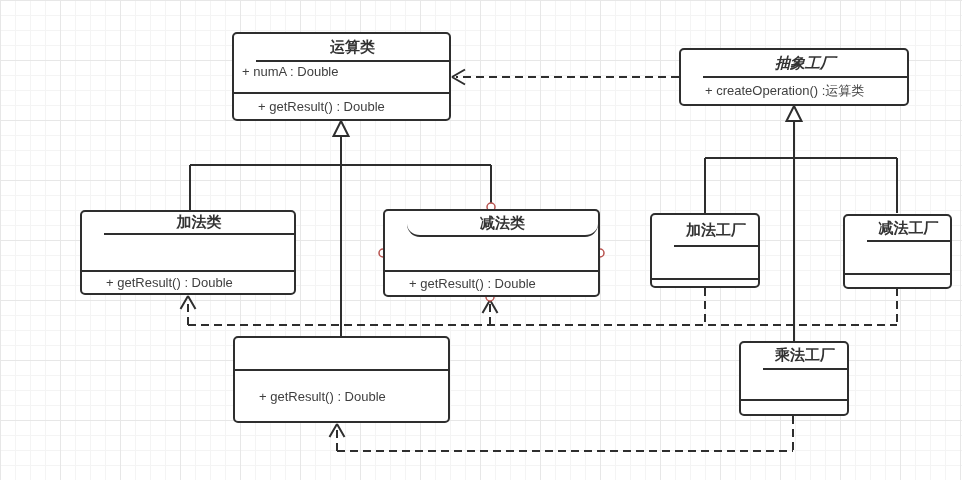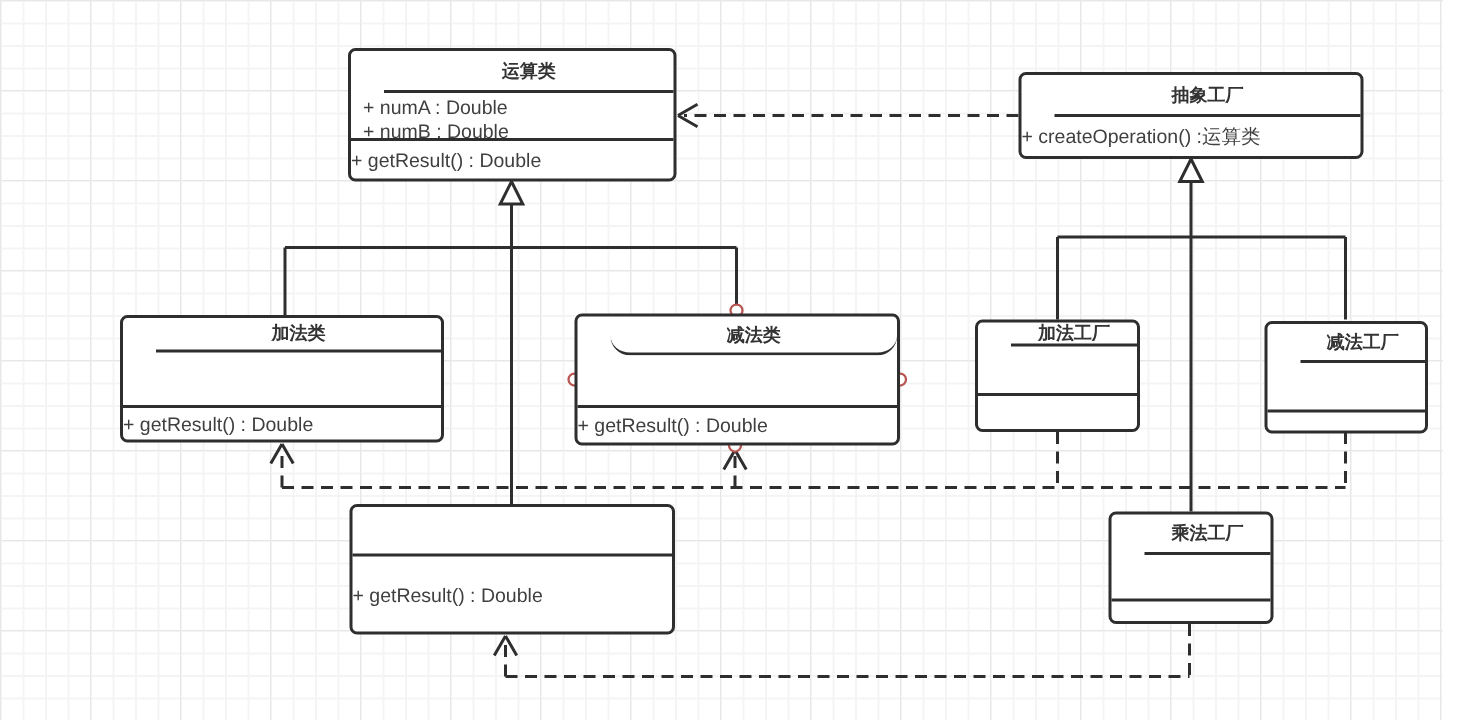--- a/index.html
+++ b/index.html
@@ -21,24 +21,24 @@
   .right-margin{position:absolute;right:0;top:0;width:10px;height:480px;background:#ffffff;}
   svg.wires{position:absolute;left:0;top:0;width:972px;height:480px;pointer-events:none;}
   .uml-box{
     position:absolute;background:#ffffff;border:2px solid #2e2e2e;border-radius:5px;
     box-sizing:border-box;display:flex;flex-direction:column;color:#3f3f3f;
   }
   .sec{box-sizing:border-box;border-bottom:2px solid #2e2e2e;overflow:hidden;}
   .sec:last-child{border-bottom:none;}
   .sec.title{
     display:flex;align-items:center;justify-content:center;
-    font-weight:bold;font-size:12px;color:#333333;margin-left:22px;
+    font-weight:bold;font-size:15px;color:#333333;margin-left:22px;
   }
   .sec.members{padding:2px 6px 0 8px;font-size:13px;line-height:15.5px;}
-  .sec.method-row{display:flex;align-items:center;padding-left:0;font-size:13px;}
+  .sec.method-row{display:flex;align-items:center;padding-left:24px;font-size:13px;}
 </style>
 </head>
 <body>
 
 <div class="canvas"></div>
 <div class="right-margin"></div>
 
 <svg class="wires" viewBox="0 0 972 480">
 
   <g stroke="#2e2e2e" stroke-width="2" fill="none">
@@ -84,27 +84,26 @@
     <circle cx="490" cy="297" r="4"></circle>
     <circle cx="383" cy="253" r="4"></circle>
     <circle cx="600" cy="253" r="4"></circle>
   </g>
 </svg>
 
 <div class="uml-box" style="left:232px;top:32px;width:219px;height:89px;">
   <div class="sec title" style="height:28px;">运算类</div>
   <div class="sec members" style="height:32px;">
     <div>+ numA : Double</div>
-    <div>+ numB : Double</div>
   </div>
   <div class="sec method-row" style="flex:1;">+ getResult() : Double</div>
 </div>
 
 <div class="uml-box" style="left:679px;top:48px;width:230px;height:58px;">
-  <div class="sec title" style="height:28px;">抽象工厂</div>
+  <div class="sec title" style="height:28px;font-style:italic;">抽象工厂</div>
   <div class="sec method-row" style="flex:1;">+ createOperation() :运算类</div>
 </div>
 
 <div class="uml-box" style="left:80px;top:210px;width:216px;height:85px;">
   <div class="sec title" style="height:23px;">加法类</div>
   <div class="sec" style="height:37px;"></div>
   <div class="sec method-row" style="flex:1;">+ getResult() : Double</div>
 </div>
 
 <div class="uml-box" style="left:383px;top:209px;width:217px;height:88px;">
@@ -112,21 +111,21 @@
   <div class="sec" style="height:35px;"></div>
   <div class="sec method-row" style="flex:1;">+ getResult() : Double</div>
 </div>
 
 <div class="uml-box" style="left:233px;top:336px;width:217px;height:87px;">
   <div class="sec" style="height:33px;"></div>
   <div class="sec method-row" style="flex:1;">+ getResult() : Double</div>
 </div>
 
 <div class="uml-box" style="left:650px;top:213px;width:110px;height:75px;">
-  <div class="sec title" style="height:16px;">加法工厂</div>
+  <div class="sec title" style="height:32px;">加法工厂</div>
   <div class="sec" style="height:33px;"></div>
   <div class="sec" style="flex:1;"></div>
 </div>
 
 <div class="uml-box" style="left:843px;top:214px;width:109px;height:75px;">
   <div class="sec title" style="height:26px;">减法工厂</div>
   <div class="sec" style="height:33px;"></div>
   <div class="sec" style="flex:1;"></div>
 </div>
 

